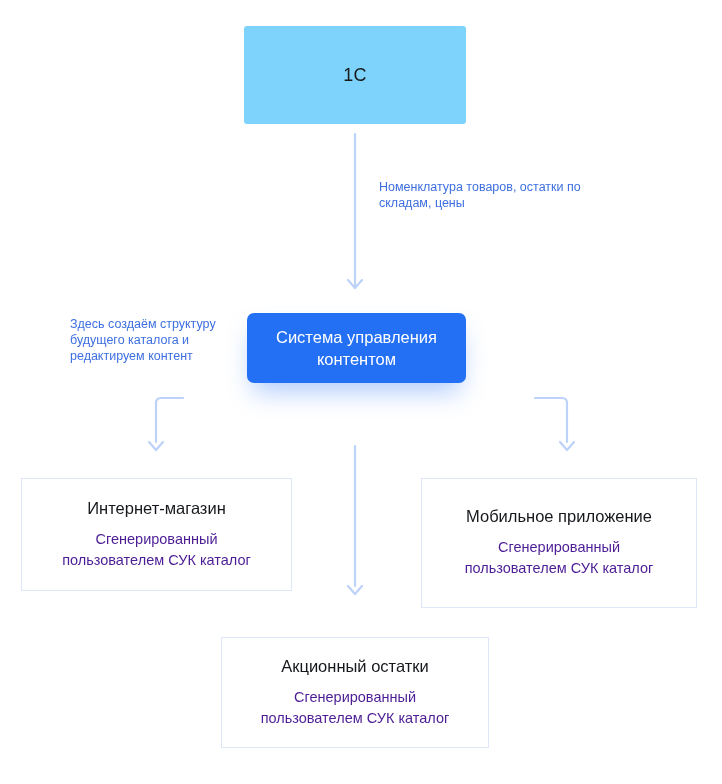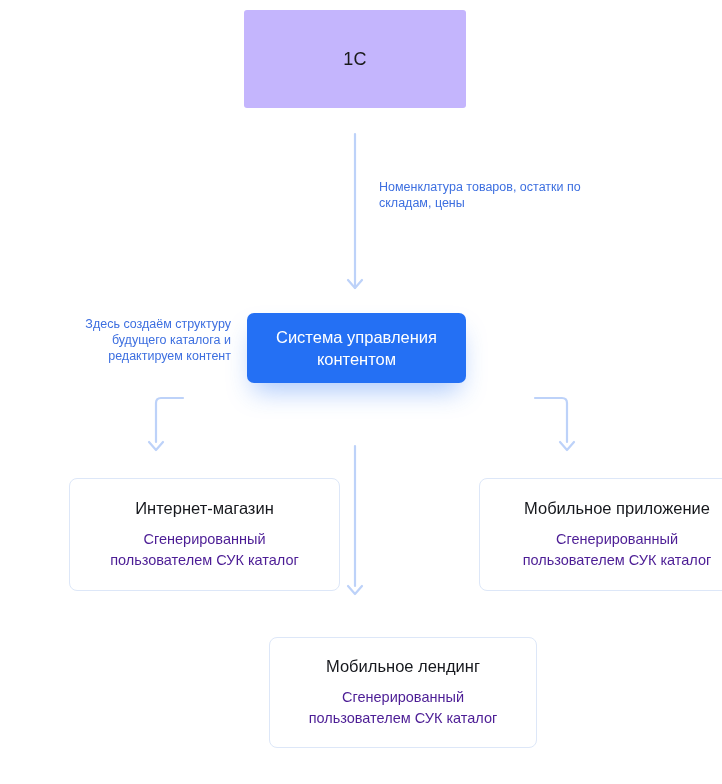--- a/index.html
+++ b/index.html
@@ -38,24 +38,24 @@
     display: flex;
     flex-direction: column;
     align-items: center;
     justify-content: center;
     text-align: center;
   }
 
   
   .node-source {
     left: 244px;
-    top: 10px;
+    top: 26px;
     width: 222px;
     height: 98px;
-    background: #c4b5fd;
+    background: #7dd3fc;
     border-radius: 3px;
   }
   .node-source .node-title {
     font-size: 18px;
     color: #1a1a1a;
     letter-spacing: .2px;
   }
 
   
   .node-primary {
@@ -71,56 +71,55 @@
     font-size: 16.5px;
     line-height: 22px;
     color: #ffffff;
     padding: 0 16px;
   }
 
   
   .node-card {
     background: #ffffff;
     border: 1px solid #dde7f8;
-    border-radius: 8px;
-    margin-left: 48px;
+    border-radius: 0;
   }
   .node-card .node-title {
     font-size: 16.5px;
     color: #16181d;
     margin-bottom: 11px;
   }
   .node-card .node-subtitle {
     font-size: 14.5px;
     line-height: 21px;
     color: #4c1d95;
     padding: 0 24px;
   }
   #node-shop   { left: 21px;  top: 478px; width: 271px; height: 113px; }
-  #node-mobile { left: 431px; top: 478px; width: 276px; height: 113px; }
+  #node-mobile { left: 421px; top: 478px; width: 276px; height: 130px; }
   #node-landing{ left: 221px; top: 637px; width: 268px; height: 111px; }
 
   
   .edge-label {
     position: absolute;
     font-size: 12.5px;
     line-height: 16px;
     color: #3d6fe0;
   }
   #label-1c-to-cms {
     left: 379px;
     top: 179px;
     width: 210px;
     text-align: left;
   }
   #label-cms-note {
     left: 70px;
     top: 316px;
     width: 161px;
-    text-align: right;
+    text-align: left;
   }
 </style>
 </head>
 <body>
 
 <div id="diagram">
 
   <svg id="connectors" viewBox="0 0 722 784" width="722" height="784" aria-hidden="true">
     <defs>
       <g id="arrowhead-down">
@@ -165,17 +164,17 @@
     <div class="node-title">Интернет-магазин</div>
     <div class="node-subtitle">Сгенерированный пользователем СУК каталог</div>
   </div>
 
   <div class="node node-card" id="node-mobile">
     <div class="node-title">Мобильное приложение</div>
     <div class="node-subtitle">Сгенерированный пользователем СУК каталог</div>
   </div>
 
   <div class="node node-card" id="node-landing">
-    <div class="node-title">Мобильное лендинг</div>
+    <div class="node-title">Акционный остатки</div>
     <div class="node-subtitle">Сгенерированный пользователем СУК каталог</div>
   </div>
 
 </div>
 
 </body></html>

